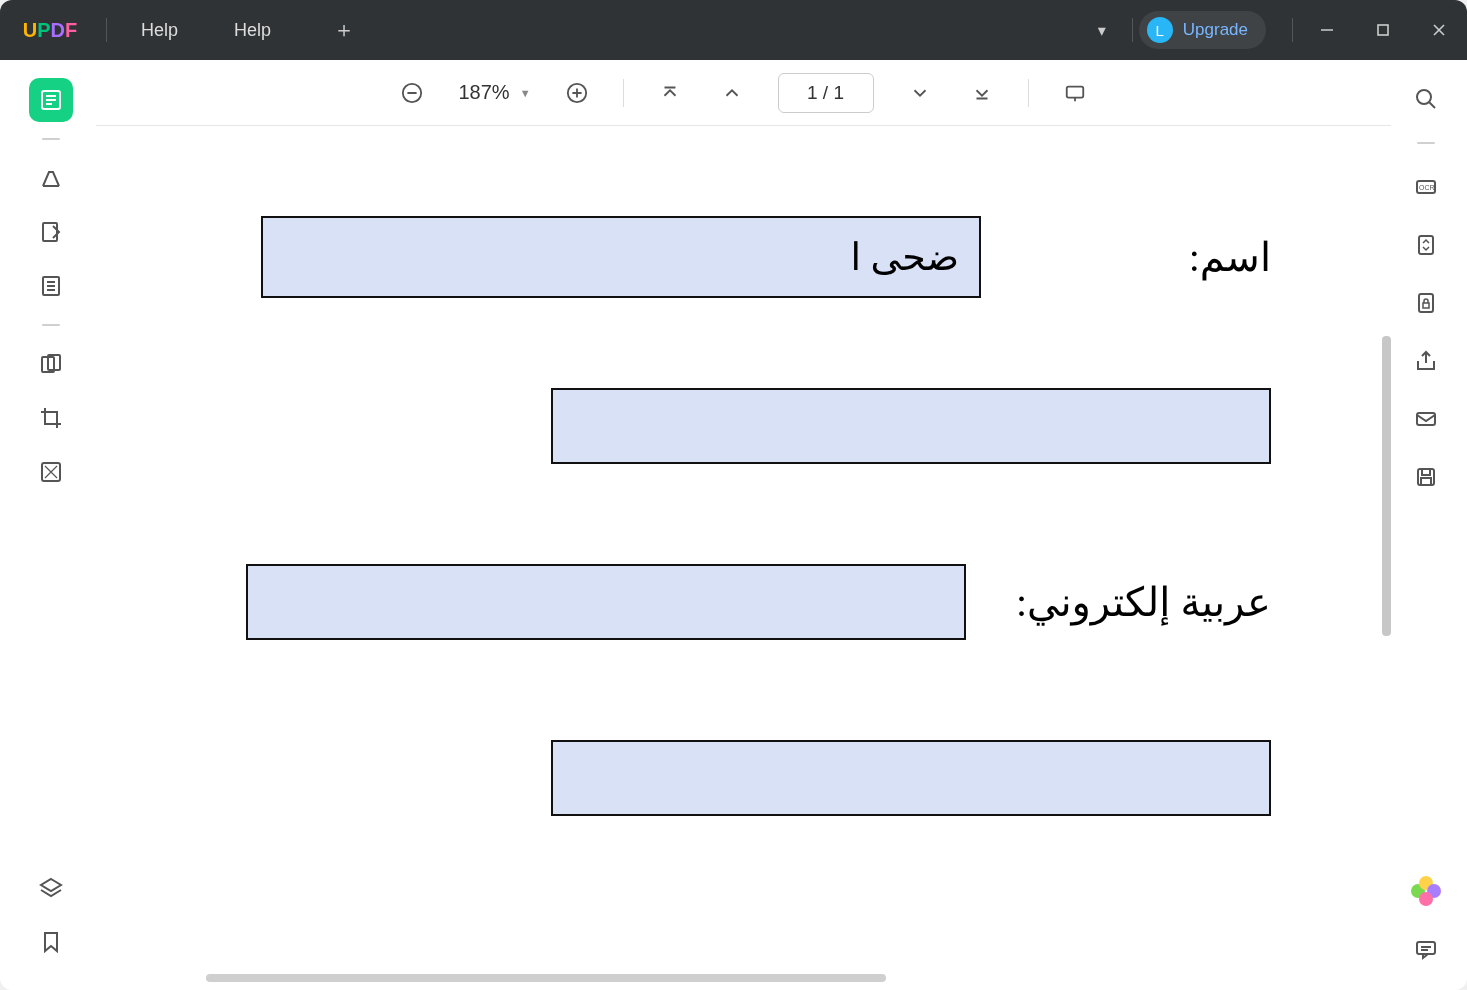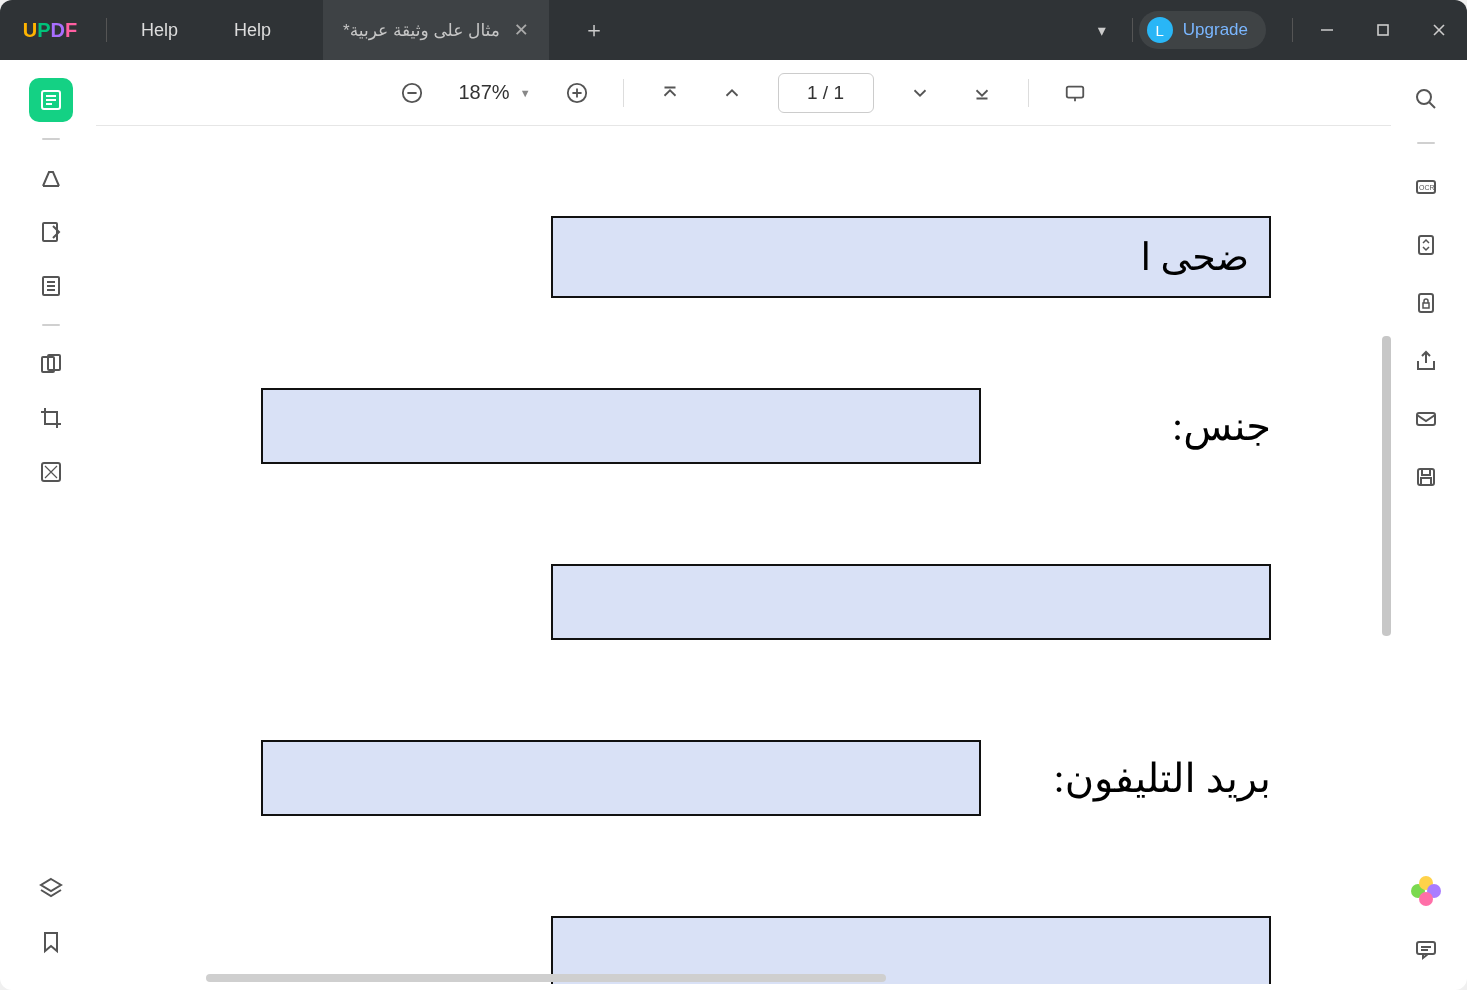--- a/index.html
+++ b/index.html
@@ -287,24 +287,20 @@
   <div class="titlebar">
     <div class="logo">
       <span class="u">U</span>
         <span class="p">P</span>
         <span class="d">D</span>
         <span class="f">F</span>
     </div>
     <div class="tb-divider"></div>
     <div class="menu-item">Help</div>
     <div class="menu-item">Help</div>
-    <div class="tab">
-      <span style="direction:rtl">مثال على وثيقة عربية*</span>
-      <span class="tab-close">✕</span>
-    </div>
     <div class="tab-plus">＋</div>
     <div class="tb-spacer"></div>
     <div class="tb-chevron">▾</div>
     <div class="tb-divider"></div>
     <div class="upgrade-pill">
       <div class="upgrade-avatar">L</div>
       <span class="upgrade-label">Upgrade</span>
     </div>
     <div class="tb-divider"></div>
     <div class="win-controls">
@@ -442,34 +438,31 @@
               <line x1="12" y1="17" x2="12" y2="21"></line>
             </svg>
         </div>
       </div>
 
       <div class="doc-viewport">
         <div class="doc-page">
 
           <div class="form-row">
             <input class="form-field tall" value="ضحى ا" style="">
+            <div class="form-label">اسم:</div>
           </div>
 
-          <div class="form-row">
-            <input class="form-field short" value="" style="">
-            <div class="form-label">جنس:</div>
-          </div>
 
           <div class="form-row">
             <input class="form-field short" value="" style="">
           </div>
 
           <div class="form-row">
             <input class="form-field short" value="" style="">
-            <div class="form-label">بريد التليفون:</div>
+            <div class="form-label">عربية إلكتروني:</div>
           </div>
 
           <div class="form-row" style="margin-bottom:30px">
             <input class="form-field short" value="" style="">
           </div>
 
         </div>
         <div class="vscroll"></div>
       </div>
     </div>

